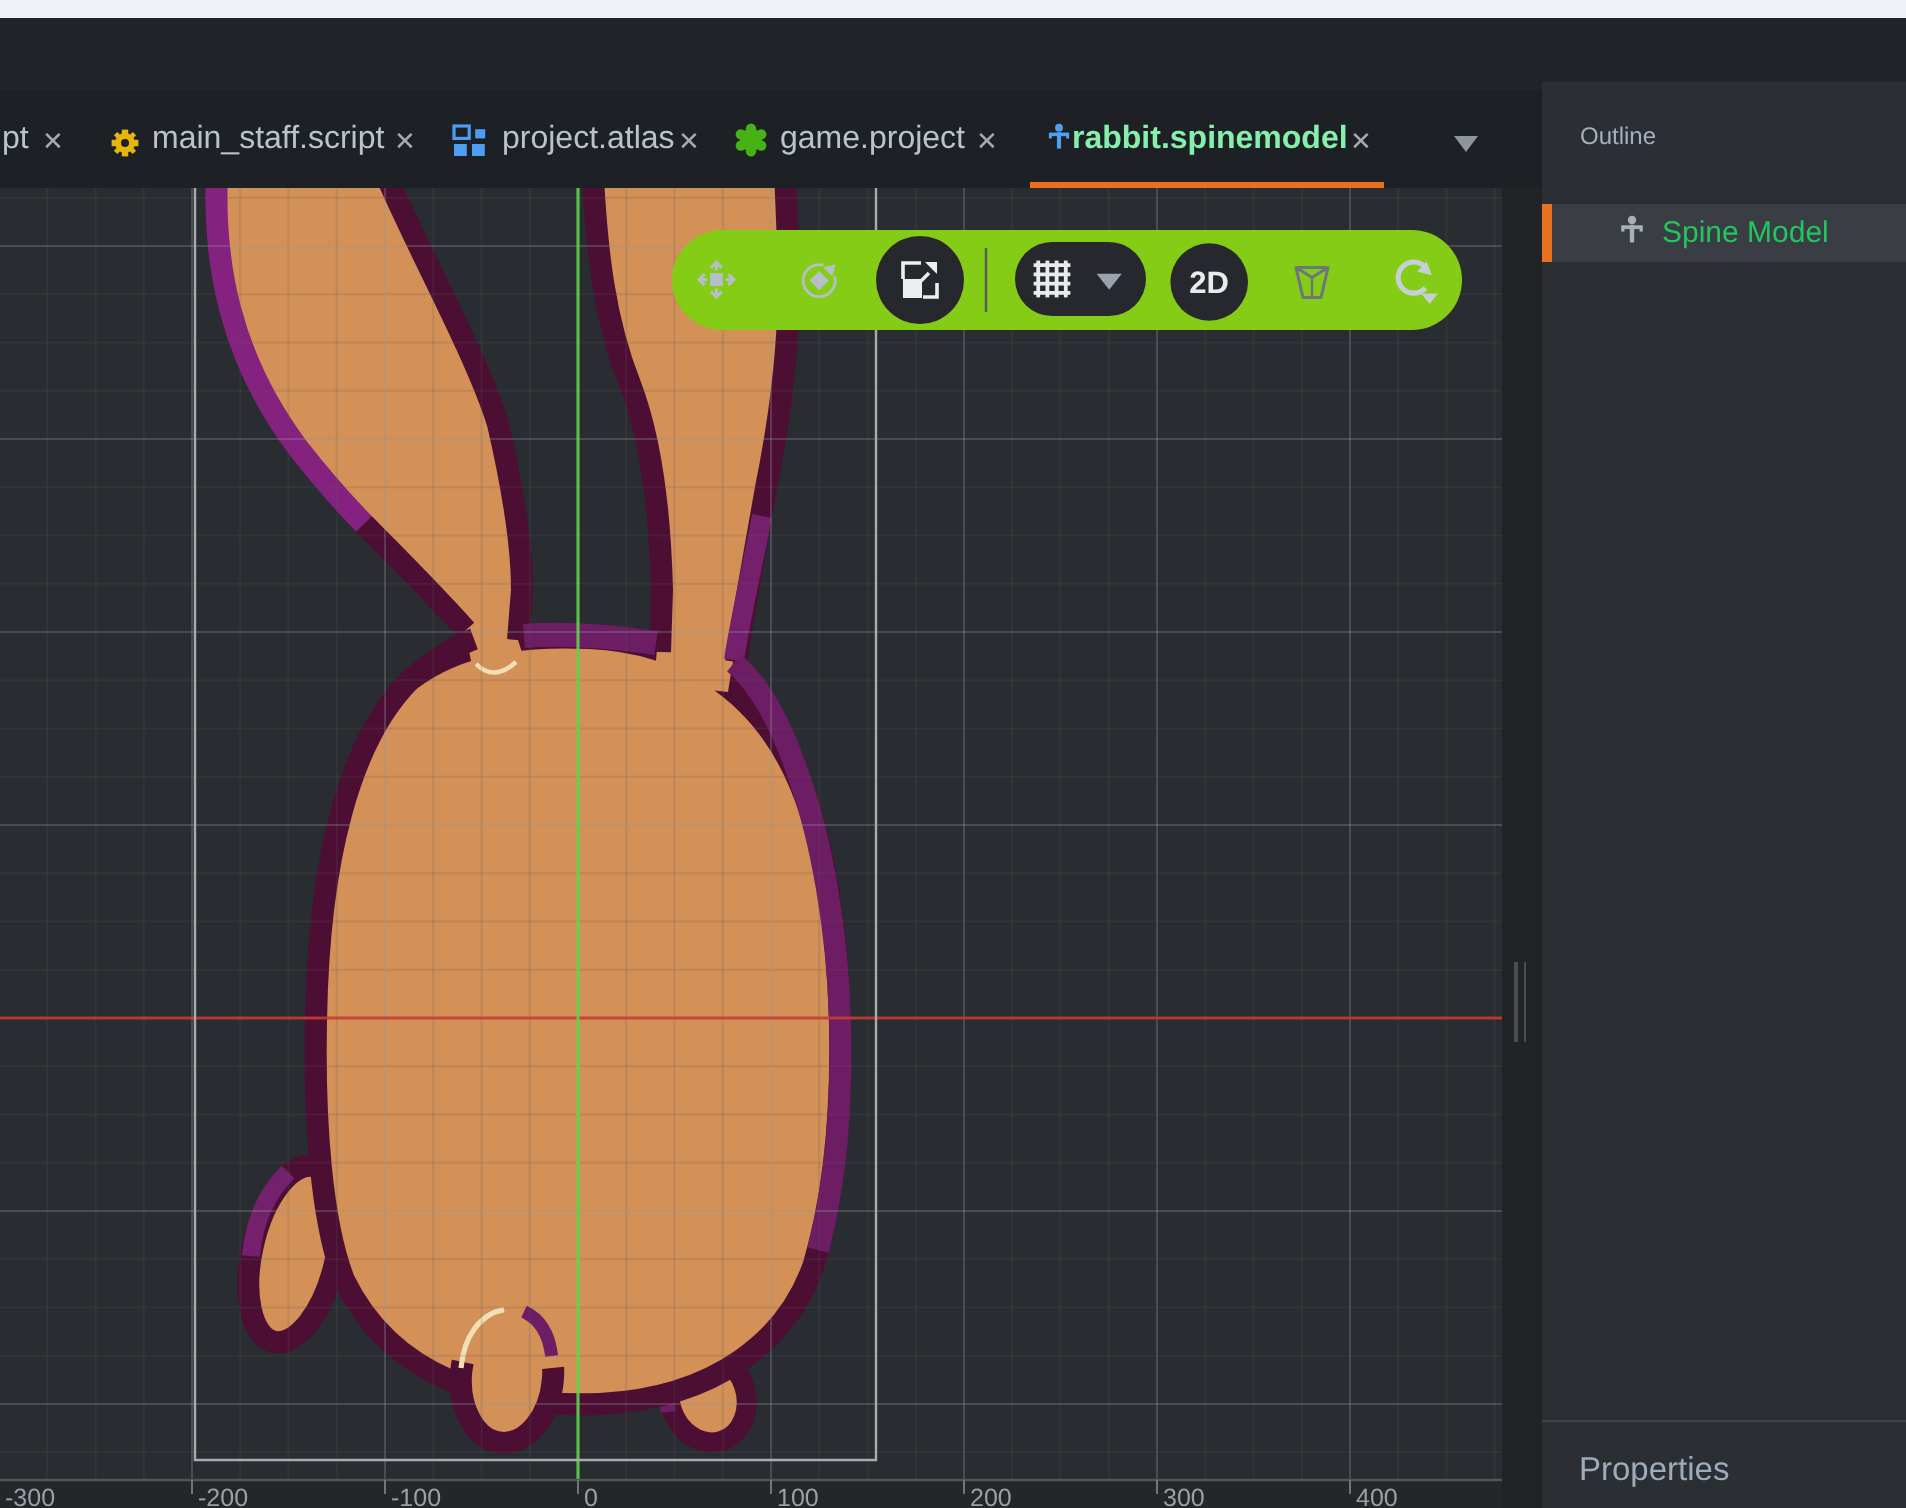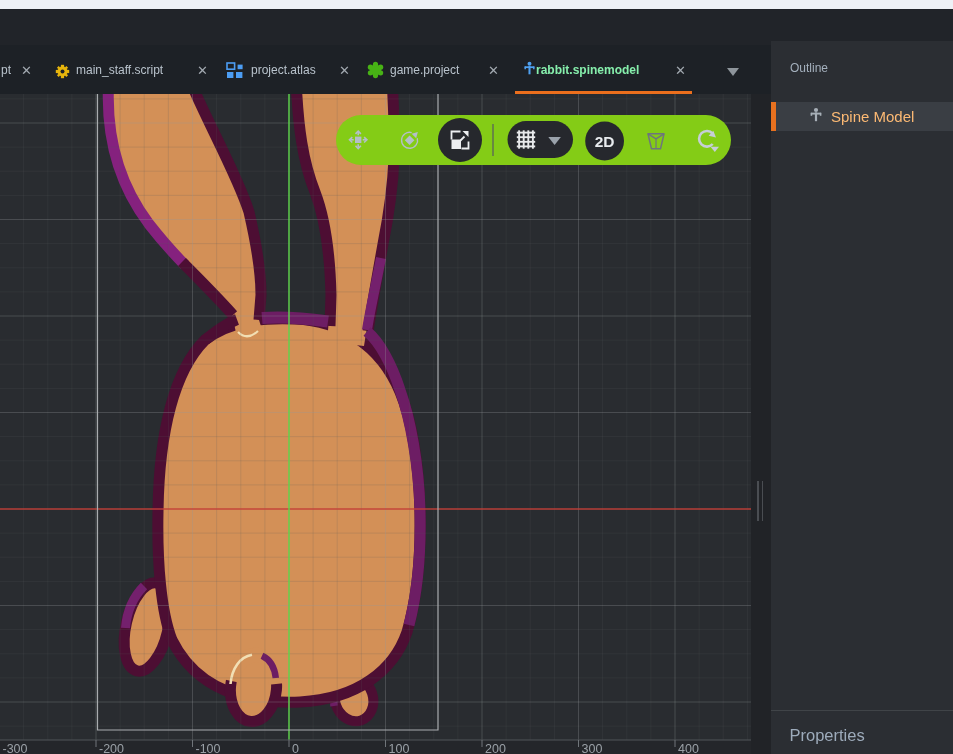--- a/index.html
+++ b/index.html
@@ -1,17 +1,17 @@
 <!DOCTYPE html>
 <html><head><meta charset="utf-8"><title>editor</title>
 <style>
 * { margin:0; padding:0; box-sizing:border-box; }
 html,body { width:953px; height:754px; background:#212429; font-family:"Liberation Sans",sans-serif; overflow:hidden; position:relative; }
 .abs { position:absolute; }
-.tabtxt { font-size:12px; color:#b9c3cc; white-space:nowrap; line-height:18px; }
+.tabtxt { font-size:16px; color:#b9c3cc; white-space:nowrap; line-height:18px; }
 .x { font-size:13px; color:#a3aab1; }
 </style></head>
 <body>
 <div class="abs" style="left:0;top:0;width:953px;height:9px;background:#eef1f6"></div>
 <div class="abs" style="left:0;top:9px;width:953px;height:36px;background:#212429"></div>
 <div class="abs" style="left:0;top:45px;width:772px;height:49px;background:#1d2126"></div>
 
 <div class="abs tabtxt" style="left:1px;top:61px;">pt</div>
 <div class="abs x" style="left:21px;top:63px;">✕</div>
 <div class="abs" style="left:55px;top:64px;"><svg width="15" height="15" viewBox="0 0 15 15">
@@ -262,15 +262,15 @@
   <div class="abs" style="left:0;top:61px;width:5px;height:29px;background:#e8711f"></div>
   <div class="abs" style="left:37px;top:66px;"><svg width="16" height="16" viewBox="0 0 16 16">
         <g stroke="#a7afb7" fill="#a7afb7">
 <circle cx="8" cy="3" r="2.1" stroke="none"></circle>
 <line x1="2.9" y1="6.6" x2="13.1" y2="6.6" stroke-width="1.9"></line>
 <line x1="3.4" y1="5.8" x2="3.4" y2="8.8" stroke-width="1.6"></line>
           <line x1="12.6" y1="5.8" x2="12.6" y2="8.8" stroke-width="1.6"></line>
 <line x1="8" y1="5.4" x2="8" y2="14.2" stroke-width="2.2"></line>
 </g>
       </svg></div>
-  <div class="abs" style="left:60px;top:67px;font-size:15px;color:#fdba74;">Spine Model</div>
+  <div class="abs" style="left:60px;top:67px;font-size:15px;color:#22c55e;">Spine Model</div>
   <div class="abs" style="left:0;top:669px;width:182px;height:1px;background:#404448"></div>
   <div class="abs" style="left:18.5px;top:685px;font-size:16.5px;color:#9dabbb;">Properties</div>
 </div>
 </body></html>

